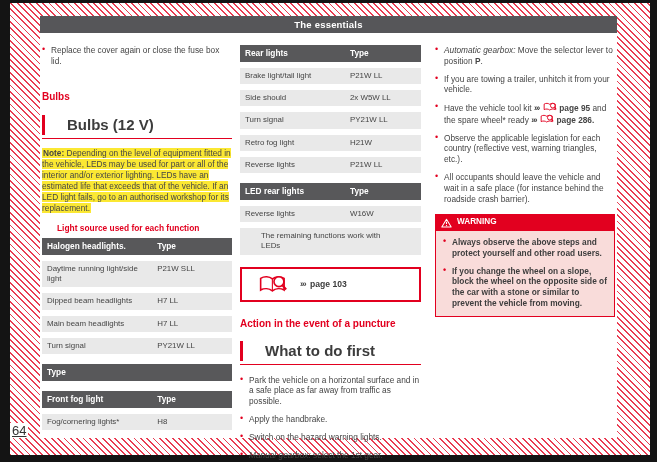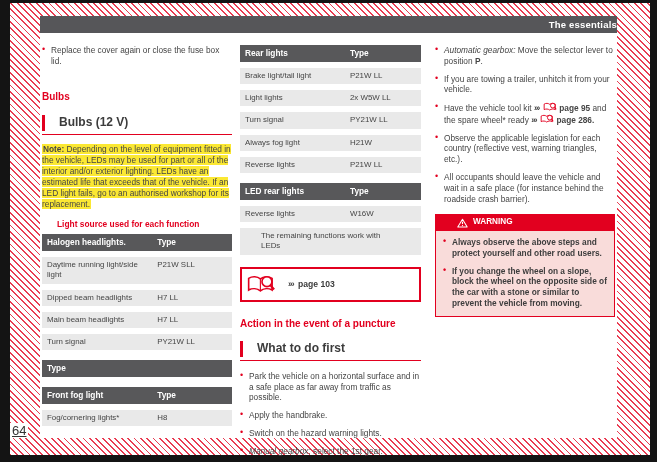--- a/index.html
+++ b/index.html
@@ -5,52 +5,52 @@
   :root{
     --accent:#e2001f; --banner-bg:#565659; --header-bg:#58585a;
     --row-bg:#e9e9e9; --highlight:#fbe833; --warning-bg:#f9dcda; --text:#454545;
   }
   html,body{margin:0;padding:0;background:#000;}
   .shot{position:relative;width:657px;height:462px;background:#141414;overflow:hidden;
         font-family:"Liberation Sans",sans-serif;color:var(--text);}
   .stripes{position:absolute;left:10px;right:7px;top:3px;bottom:7px;background-color:#fff;
         background-image:repeating-linear-gradient(45deg,rgba(227,6,34,.78) 0 1.3px,rgba(255,255,255,0) 1.3px 4.5px);}
   .white{position:absolute;left:40px;right:40px;top:16px;bottom:24px;background:#fff;}
-  .banner{height:17px;background:var(--banner-bg);display:flex;align-items:center;justify-content:flex-end;}
+  .banner{height:17px;background:var(--banner-bg);display:flex;align-items:center;justify-content:center;}
   .banner span{color:#fff;font-weight:bold;font-size:9.5px;letter-spacing:.2px;}
   .cols{display:flex;padding:12px 2px 0 2px;}
   .col{font-size:8.3px;line-height:1.3;}
   .col-left{flex:0 0 190px;}
   .col-mid{flex:0 0 181px;margin-left:8px;margin-right:14px;}
   .col-right{flex:1;}
   .bullet{position:relative;padding-left:9px;margin:0 0 7px;}
   .dot{position:absolute;left:0;top:-1px;color:var(--accent);font-size:9px;}
   .red-h{color:var(--accent);font-size:10px;font-weight:bold;margin:24px 0 0;line-height:1.15;}
   .red-h.action{margin:16px 0 0;}
   .sub-wrap{margin-top:13px;border-bottom:1px solid var(--accent);padding-bottom:3px;}
-  .sub-wrap h2{margin:0;border-left:3px solid var(--accent);padding-left:14px;font-size:12px;color:#3c3c3c;}
+  .sub-wrap h2{margin:0;border-left:3px solid var(--accent);padding-left:22px;font-size:15px;color:#3c3c3c;}
   .note{margin:9px 0 0;line-height:1.34;}
   .hl{background:var(--highlight);padding:0 1px;text-align:right;}
   .red-small{color:var(--accent);font-weight:bold;font-size:8.4px;margin:9px 15px 0;}
   .tbl{margin-top:4px;margin-bottom:10px;}
   .tr{display:flex;margin-bottom:6px;background:var(--row-bg);}
   .tr.th{background:var(--header-bg);color:#fff;font-weight:bold;}
   .c1{flex:0 0 58%;padding:3px 5px;box-sizing:border-box;}
   .c2{flex:1;padding:3px 5px;box-sizing:border-box;}
   .tr .c1,.tr .c2{font-size:7.9px;}
   .tr.th .c1,.tr.th .c2{font-size:8.3px;}
   .tr.span{display:block;padding:3px 21px;font-size:7.9px;}
   .refbox{margin-top:12px;border:2px solid var(--accent);display:flex;align-items:center;gap:12px;
-          padding:5px 4px;font-weight:bold;color:#3c3c3c;font-size:8.6px;}
+          padding:5px 16px;font-weight:bold;color:#3c3c3c;font-size:8.6px;}
   .chev{font-weight:bold;color:#3c3c3c;letter-spacing:-1px;margin-right:2px;}
   .bullets{margin-top:10px;}
   .book-icon{vertical-align:-1px;margin:0 2px;}
   .warnbox{margin-top:10px;}
   .warn-h{background:var(--accent);color:#fff;display:flex;align-items:center;gap:5px;
-          padding:3px 22px;font-weight:bold;font-size:8.2px;}
+          padding:3px 6px;font-weight:bold;font-size:8.2px;}
   .warn-b{background:var(--warning-bg);border:1px solid var(--accent);border-top:0;padding:6px 7px 7px;}
   .warn-b .bullet{font-weight:bold;color:#3d3d3d;margin-bottom:7px;}
   .warn-b .bullet:last-child{margin-bottom:0;}
   .pagenum{position:absolute;left:10px;bottom:24px;background:#fff;padding:0 2px;
            font-size:13px;color:#333;text-decoration:underline;}
   i{font-style:italic;} b{font-weight:bold;}
 </style>
 </head>
 <body>
 
@@ -126,29 +126,29 @@
         <div class="tbl" style="margin-top:0">
           <div class="tr th">
             <span class="c1">Rear lights</span>
             <span class="c2">Type</span>
           </div>
           <div class="tr">
             <span class="c1">Brake light/tail light</span>
             <span class="c2">P21W LL</span>
           </div>
           <div class="tr">
-            <span class="c1">Light lights</span>
+            <span class="c1">Side should</span>
             <span class="c2">2x W5W LL</span>
           </div>
           <div class="tr">
             <span class="c1">Turn signal</span>
             <span class="c2">PY21W LL</span>
           </div>
           <div class="tr">
-            <span class="c1">Always fog light</span>
+            <span class="c1">Retro fog light</span>
             <span class="c2">H21W</span>
           </div>
           <div class="tr">
             <span class="c1">Reverse lights</span>
             <span class="c2">P21W LL</span>
           </div>
         </div>
 
         <div class="tbl">
           <div class="tr th">

